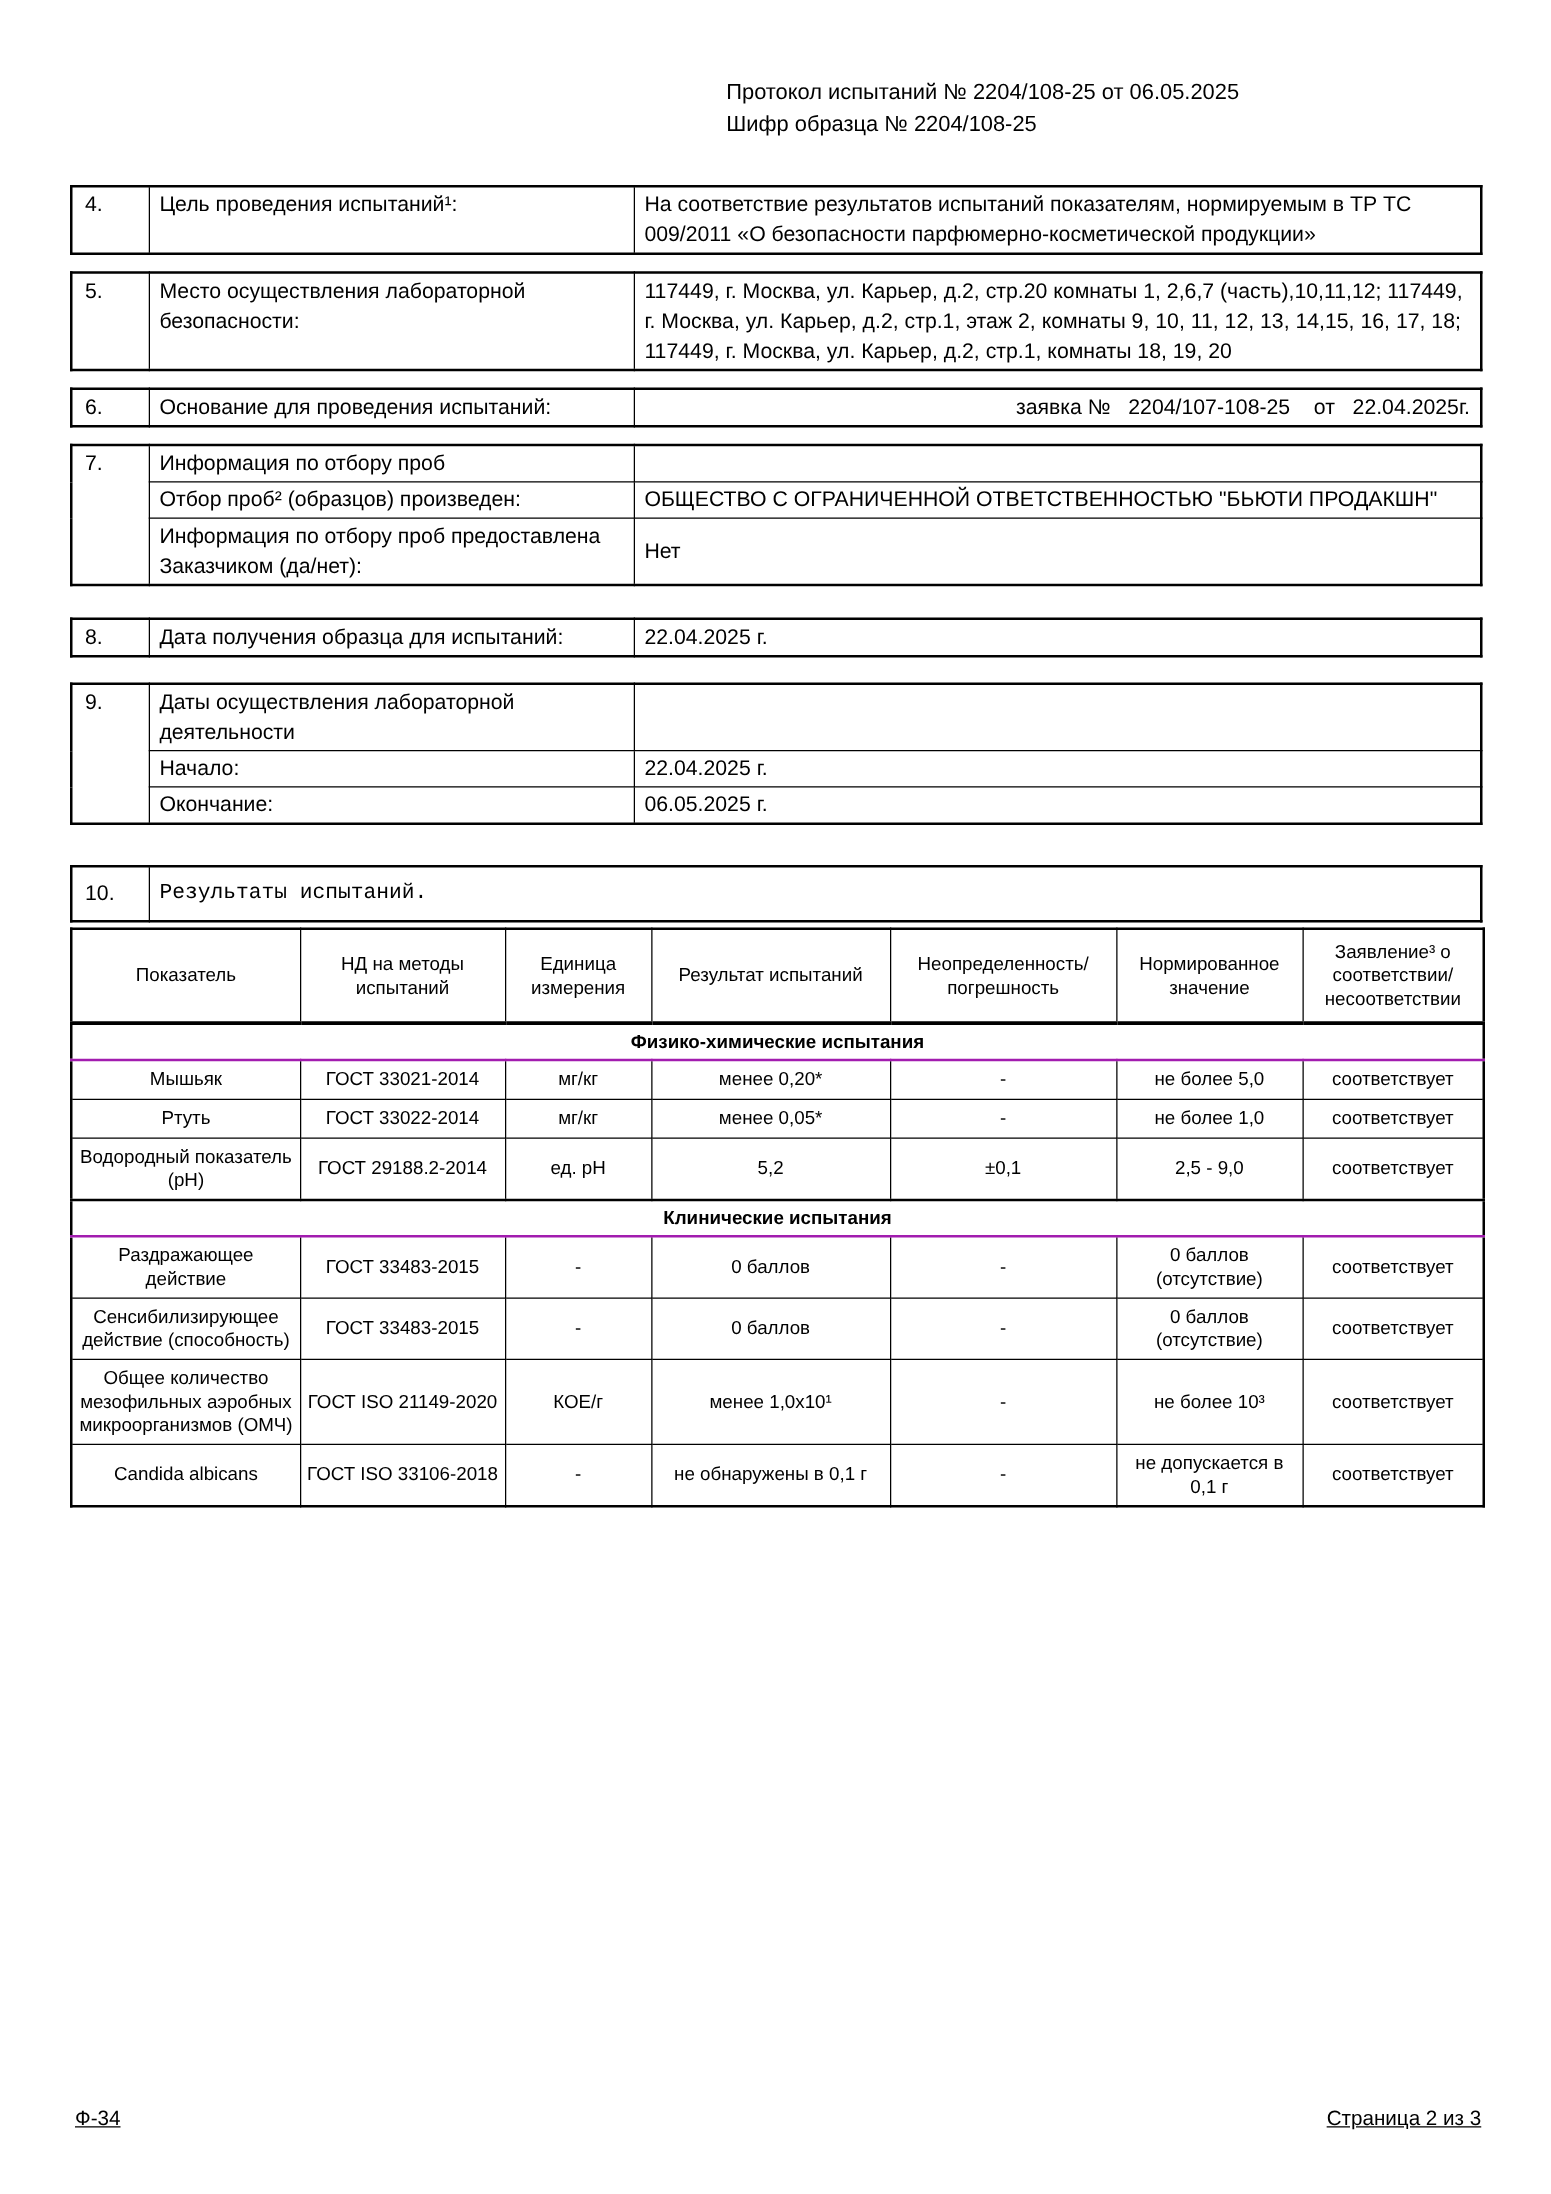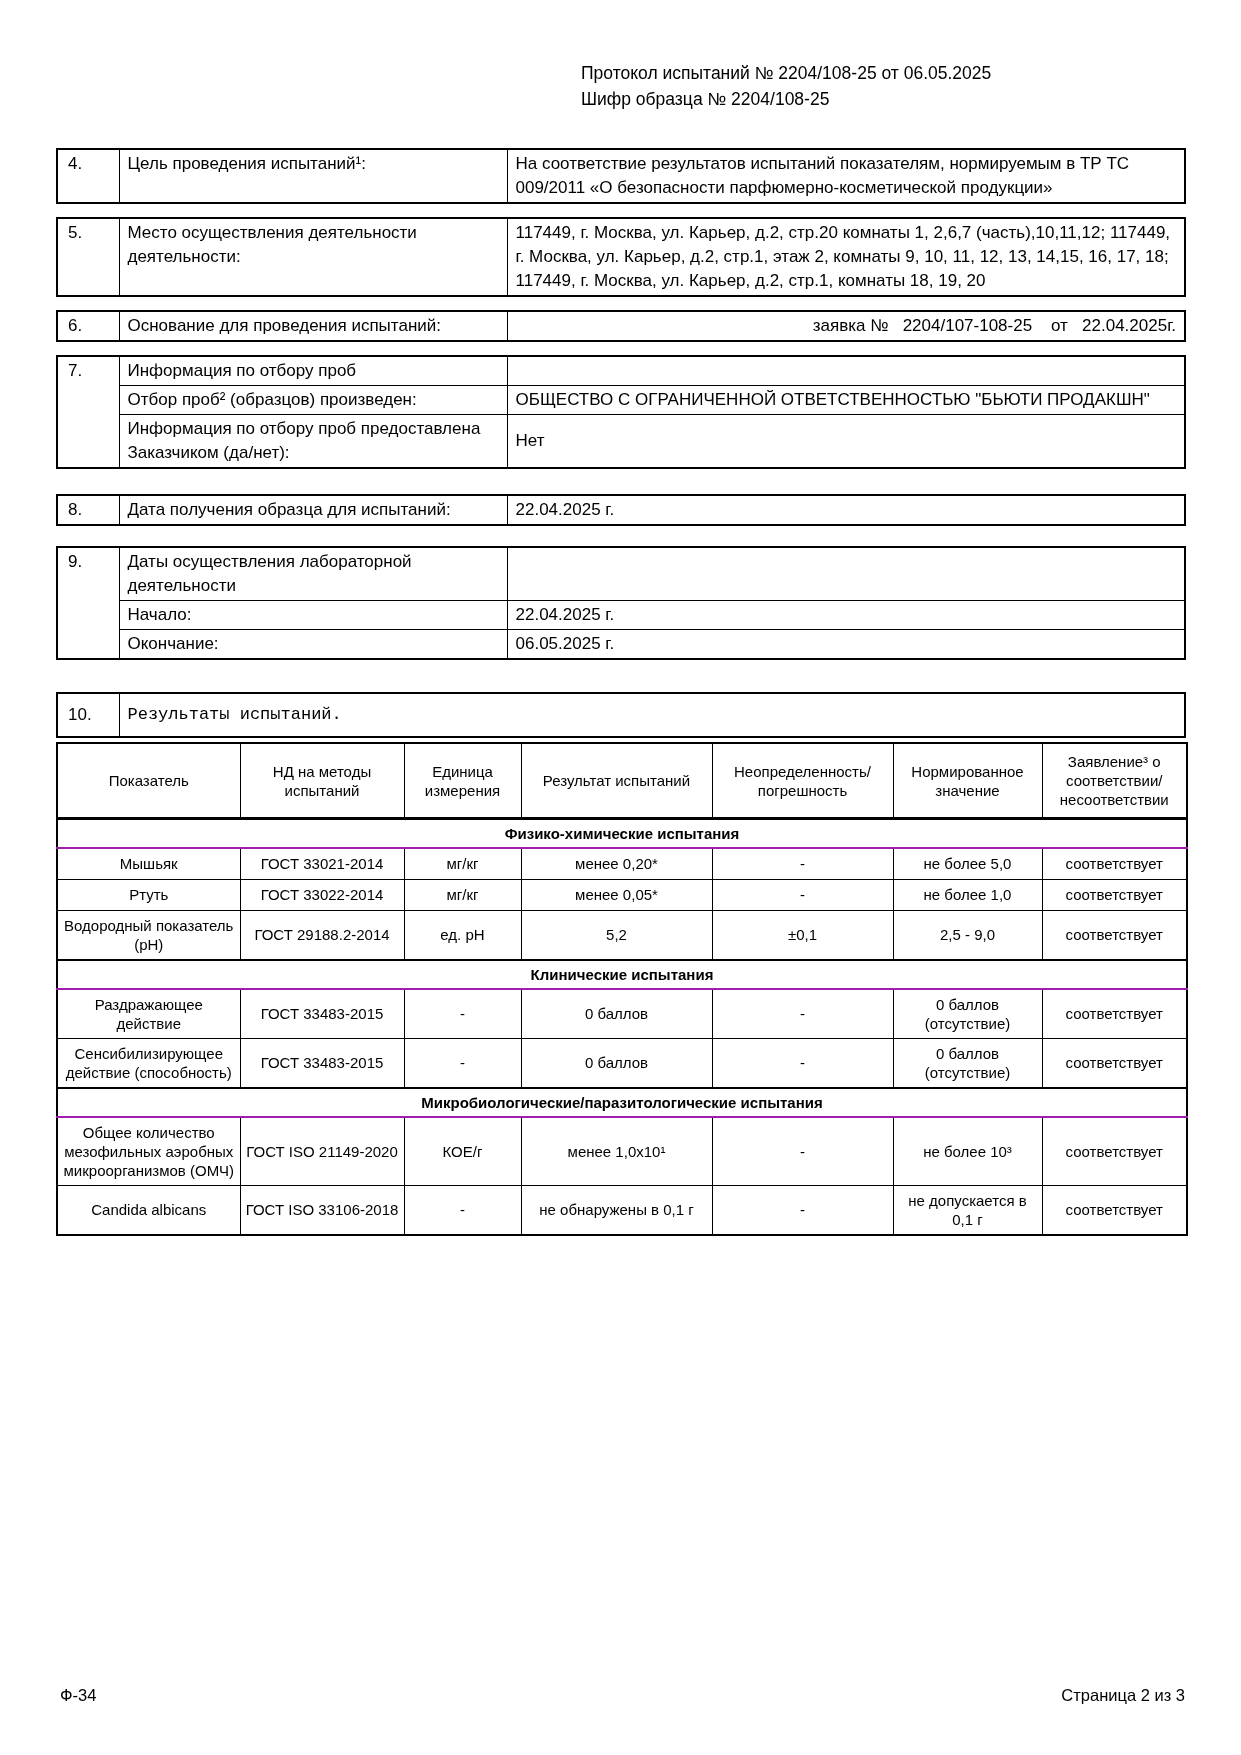--- a/index.html
+++ b/index.html
@@ -71,20 +71,21 @@
   }
   #results-table tr.rt-row td { height: 31px; }
 
   
   .page-footer {
     position: absolute;
     left: 60px; right: 56px; top: 1686px;
     display: flex;
     justify-content: space-between;
     font-size: 16.5px;
+    text-decoration: underline;
   }
 </style>
 </head>
 <body>
 
 <div class="content">
 
   <div class="doc-header">
     <div>Протокол испытаний № 2204/108-25 от 06.05.2025</div>
     <div>Шифр образца № 2204/108-25</div>
@@ -97,21 +98,21 @@
       <td class="lbl">Цель проведения испытаний¹:</td>
       <td class="val">На соответствие результатов испытаний показателям, нормируемым в ТР ТС 009/2011 «О безопасности парфюмерно-косметической продукции»</td>
     </tr>
   </tbody>
     </table>
 
   <table class="info-table mt-13">
     <tbody>
         <tr>
       <td class="num">5.</td>
-      <td class="lbl">Место осуществления деятельности деятельности:</td>
+      <td class="lbl">Место осуществления лабораторной безопасности:</td>
       <td class="val">117449, г. Москва, ул. Карьер, д.2, стр.20 комнаты 1, 2,6,7 (часть),10,11,12; 117449, г. Москва, ул. Карьер, д.2, стр.1, этаж 2, комнаты 9, 10, 11, 12, 13, 14,15, 16, 17, 18; 117449, г. Москва, ул. Карьер, д.2, стр.1, комнаты 18, 19, 20</td>
     </tr>
   </tbody>
     </table>
 
   <table class="info-table mt-13">
     <tbody>
         <tr>
       <td class="num">6.</td>
       <td class="lbl">Основание для проведения испытаний:</td>
@@ -239,23 +240,20 @@
         </tr>
         <tr class="rt-row">
           <td>Сенсибилизирующее действие (способность)</td>
           <td>ГОСТ 33483-2015</td>
           <td>-</td>
           <td>0 баллов</td>
           <td>-</td>
           <td>0 баллов (отсутствие)</td>
           <td>соответствует</td>
         </tr>
-        <tr class="rt-section">
-          <td colspan="7">Микробиологические/паразитологические испытания</td>
-        </tr>
         <tr class="rt-row">
           <td>Общее количество мезофильных аэробных микроорганизмов (ОМЧ)</td>
           <td>ГОСТ ISO 21149-2020</td>
           <td>КОЕ/г</td>
           <td>менее 1,0x10¹</td>
           <td>-</td>
           <td>не более 10³</td>
           <td>соответствует</td>
         </tr>
         <tr class="rt-row">

